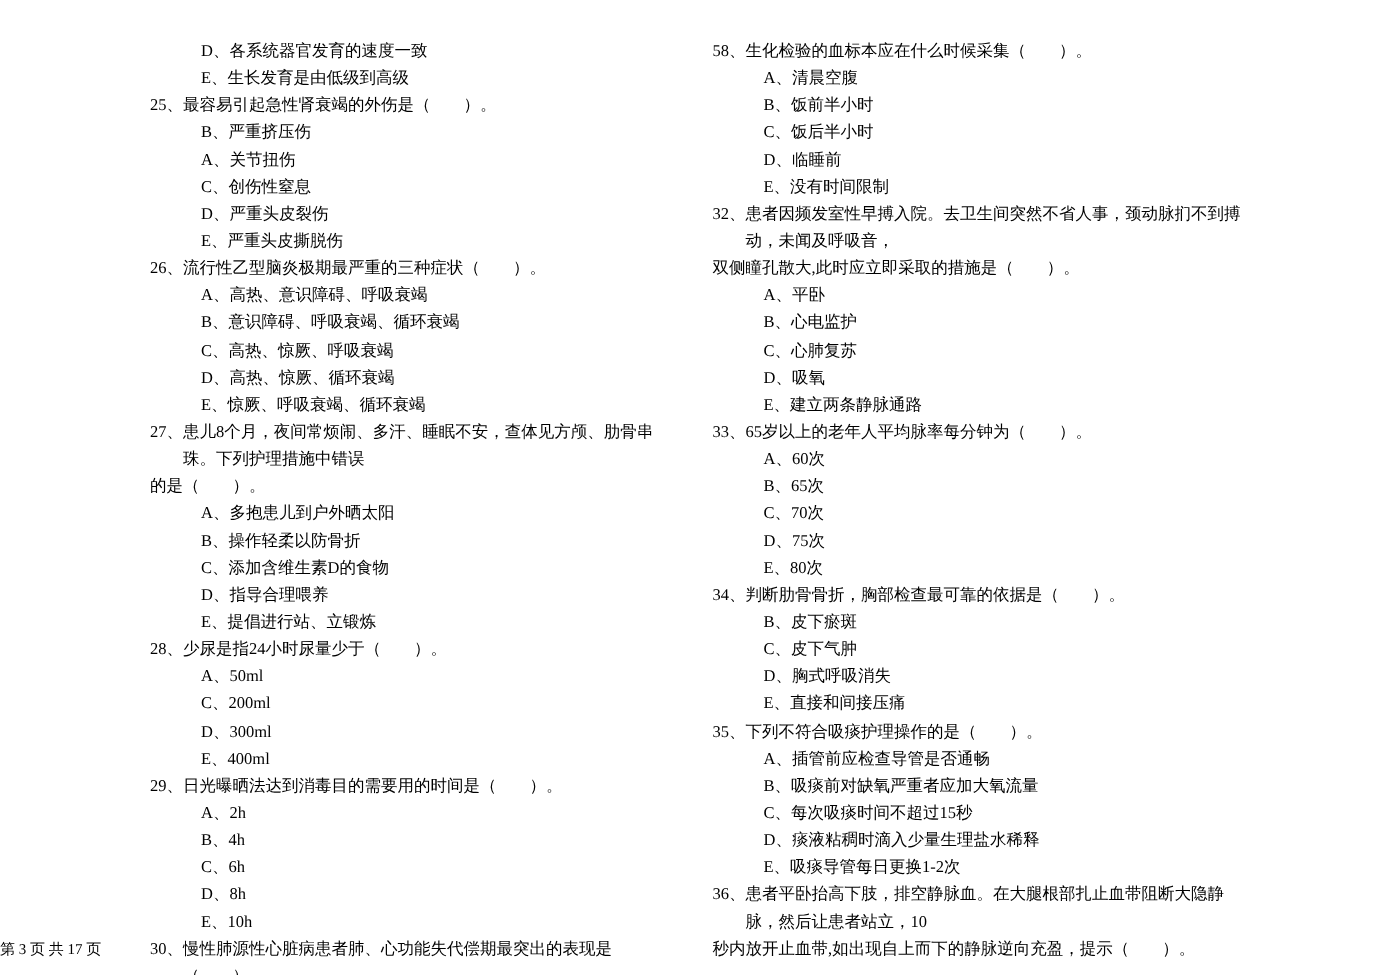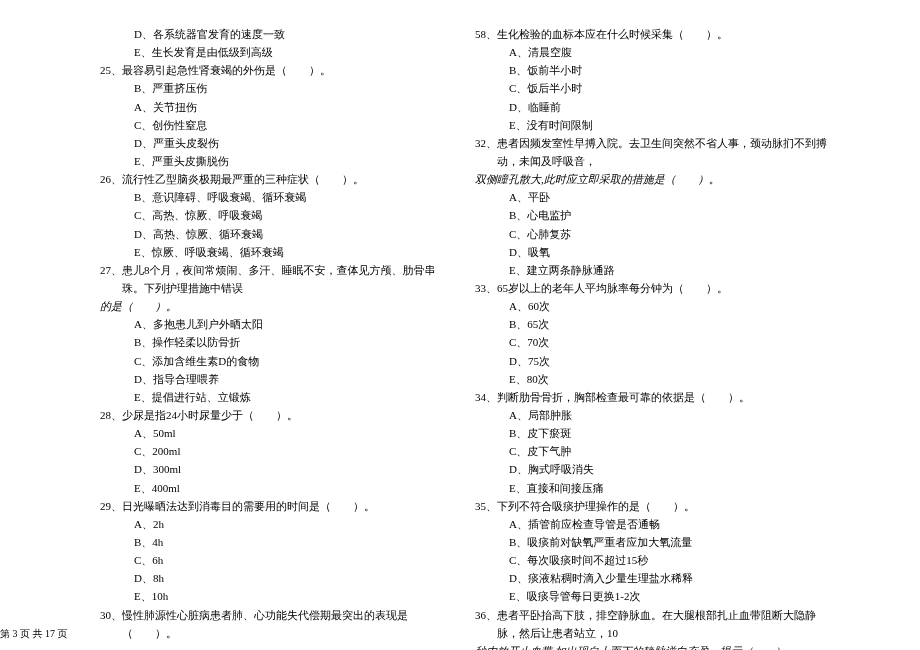--- a/index.html
+++ b/index.html
@@ -34,21 +34,20 @@
     }
     .options {
       padding-left: 34px;
       font-family: Liberation Serif, serif;
     }
     .option {
       display: block;
     }
     .context {
       padding-left: 0px;
-      font-style: italic;
     }
     .footer {
       position: absolute;
       bottom: 8px;
       left: 0;
       right: 0;
       text-align: left;
       font-size: 10px;
     }
   </style>
@@ -69,20 +68,21 @@
         <span class="option">A、关节扭伤</span>
         <span class="option">C、创伤性窒息</span>
         <span class="option">D、严重头皮裂伤</span>
         <span class="option">E、严重头皮撕脱伤</span>
       </div>
     </div>
 
     <div class="question">
       <div class="q-text"><span>26、</span><span>流行性乙型脑炎极期最严重的三种症状（　　）。</span></div>
       <div class="options">
+        <span class="option">A、高热、意识障碍、呼吸衰竭</span>
         <span class="option">B、意识障碍、呼吸衰竭、循环衰竭</span>
         <span class="option">C、高热、惊厥、呼吸衰竭</span>
         <span class="option">D、高热、惊厥、循环衰竭</span>
         <span class="option">E、惊厥、呼吸衰竭、循环衰竭</span>
       </div>
     </div>
 
     <div class="question">
       <div class="q-text"><span>27、</span><span>患儿8个月，夜间常烦闹、多汗、睡眠不安，查体见方颅、肋骨串珠。下列护理措施中错误</span></div>
       <div class="context">的是（　　）。</div>
@@ -153,21 +153,20 @@
         <span class="option">B、65次</span>
         <span class="option">C、70次</span>
         <span class="option">D、75次</span>
         <span class="option">E、80次</span>
       </div>
     </div>
 
     <div class="question">
       <div class="q-text"><span>34、</span><span>判断肋骨骨折，胸部检查最可靠的依据是（　　）。</span></div>
       <div class="options">
-        <span class="option">A、局部肿胀</span>
         <span class="option">B、皮下瘀斑</span>
         <span class="option">C、皮下气肿</span>
         <span class="option">D、胸式呼吸消失</span>
         <span class="option">E、直接和间接压痛</span>
       </div>
     </div>
 
     <div class="question">
       <div class="q-text"><span>35、</span><span>下列不符合吸痰护理操作的是（　　）。</span></div>
       <div class="options">

